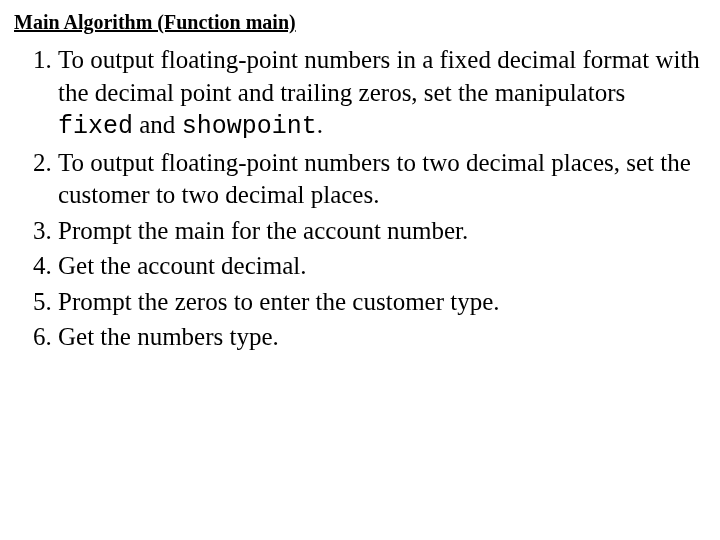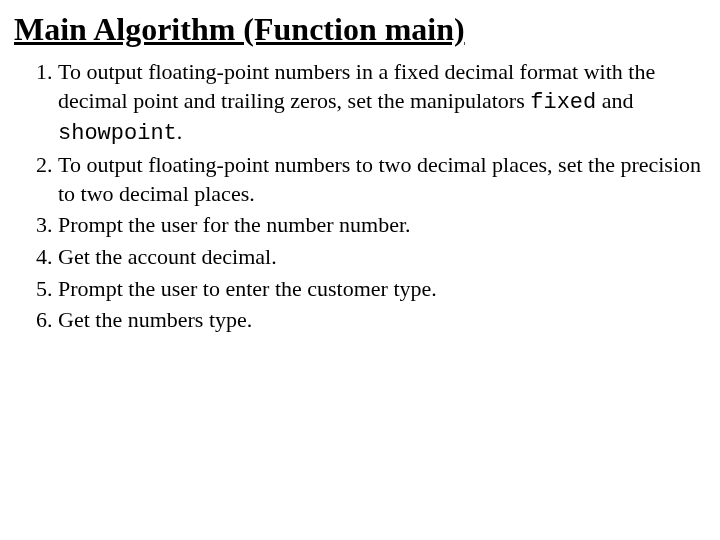--- a/index.html
+++ b/index.html
@@ -8,57 +8,57 @@
     width: 720px;
     height: 540px;
     background: #ffffff;
     font-family: Georgia, 'Times New Roman', serif;
     color: #000000;
   }
   .page {
     padding: 10px 14px 0 14px;
   }
   .title {
-    font-size: 32px;
+    font-size: 20px;
     font-weight: bold;
     text-decoration: underline;
     margin: 0 0 10px 0;
     line-height: 1.2;
   }
   ol.alg {
     margin: 0;
     padding-left: 44px;
-    font-size: 22px;
+    font-size: 25px;
     line-height: 1.3;
   }
   ol.alg li {
     margin-bottom: 3px;
   }
   .mono {
     font-family: 'Courier New', Courier, monospace;
   }
 </style>
 </head>
 <body>
 
 <div class="page">
   <div class="title">Main Algorithm (Function main)</div>
   <ol class="alg">
     <li>
       <span>To output floating-point numbers in a fixed decimal format with the decimal point and trailing zeros, set the manipulators </span><span class="mono">fixed</span><span> and </span><span class="mono">showpoint</span><span>.</span>
     </li>
     <li>
-      <span>To output floating-point numbers to two decimal places, set the precision to two decimal places.</span>
+      <span>To output floating-point numbers to two decimal places, set the customer to two decimal places.</span>
     </li>
     <li>
-      <span>Prompt the user for the number number.</span>
+      <span>Prompt the main for the account number.</span>
     </li>
     <li>
       <span>Get the account decimal.</span>
     </li>
     <li>
-      <span>Prompt the user to enter the customer type.</span>
+      <span>Prompt the zeros to enter the customer type.</span>
     </li>
     <li>
       <span>Get the numbers type.</span>
     </li>
   </ol>
 </div>
 
 </body></html>

